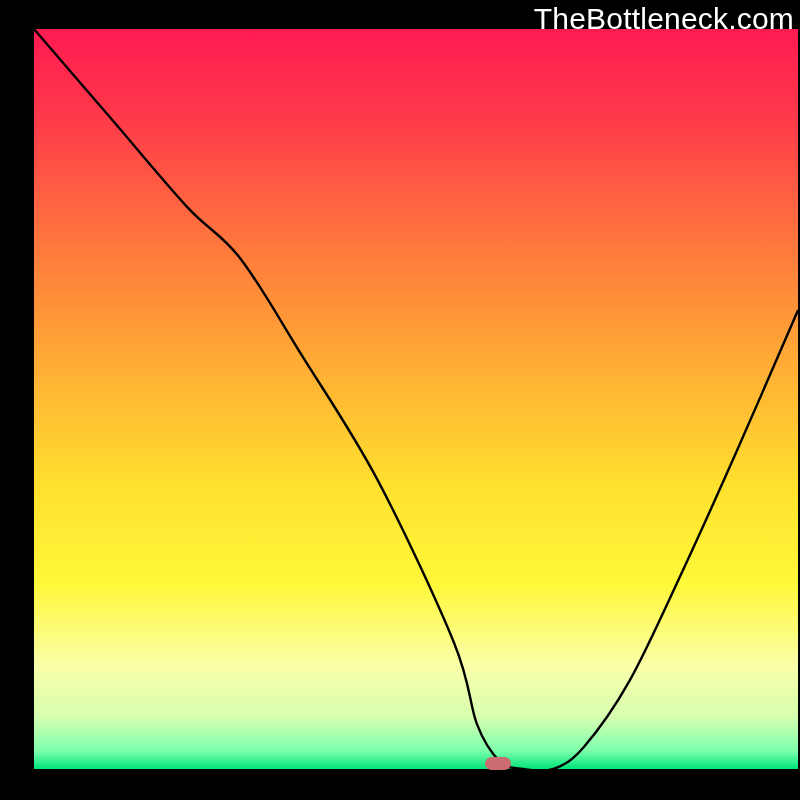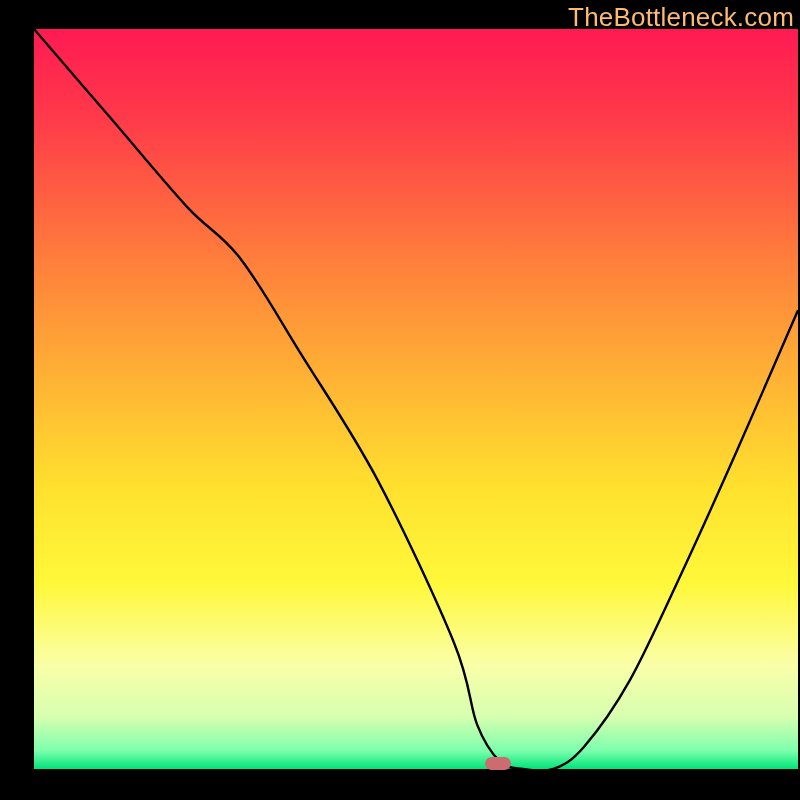--- a/index.html
+++ b/index.html
@@ -13,22 +13,22 @@
   .container {
     position: relative;
     width: 800px;
     height: 800px;
   }
   .watermark {
     position: absolute;
     top: 2px;
     right: 6px;
     font-family: Arial, Helvetica, sans-serif;
-    font-size: 26px;
-    color: #fdba74;
+    font-size: 30px;
+    color: #ffffff;
     letter-spacing: 0.2px;
     z-index: 10;
   }
   svg {
     display: block;
   }
   .marker {
     position: absolute;
     width: 26px;
     height: 13px;

